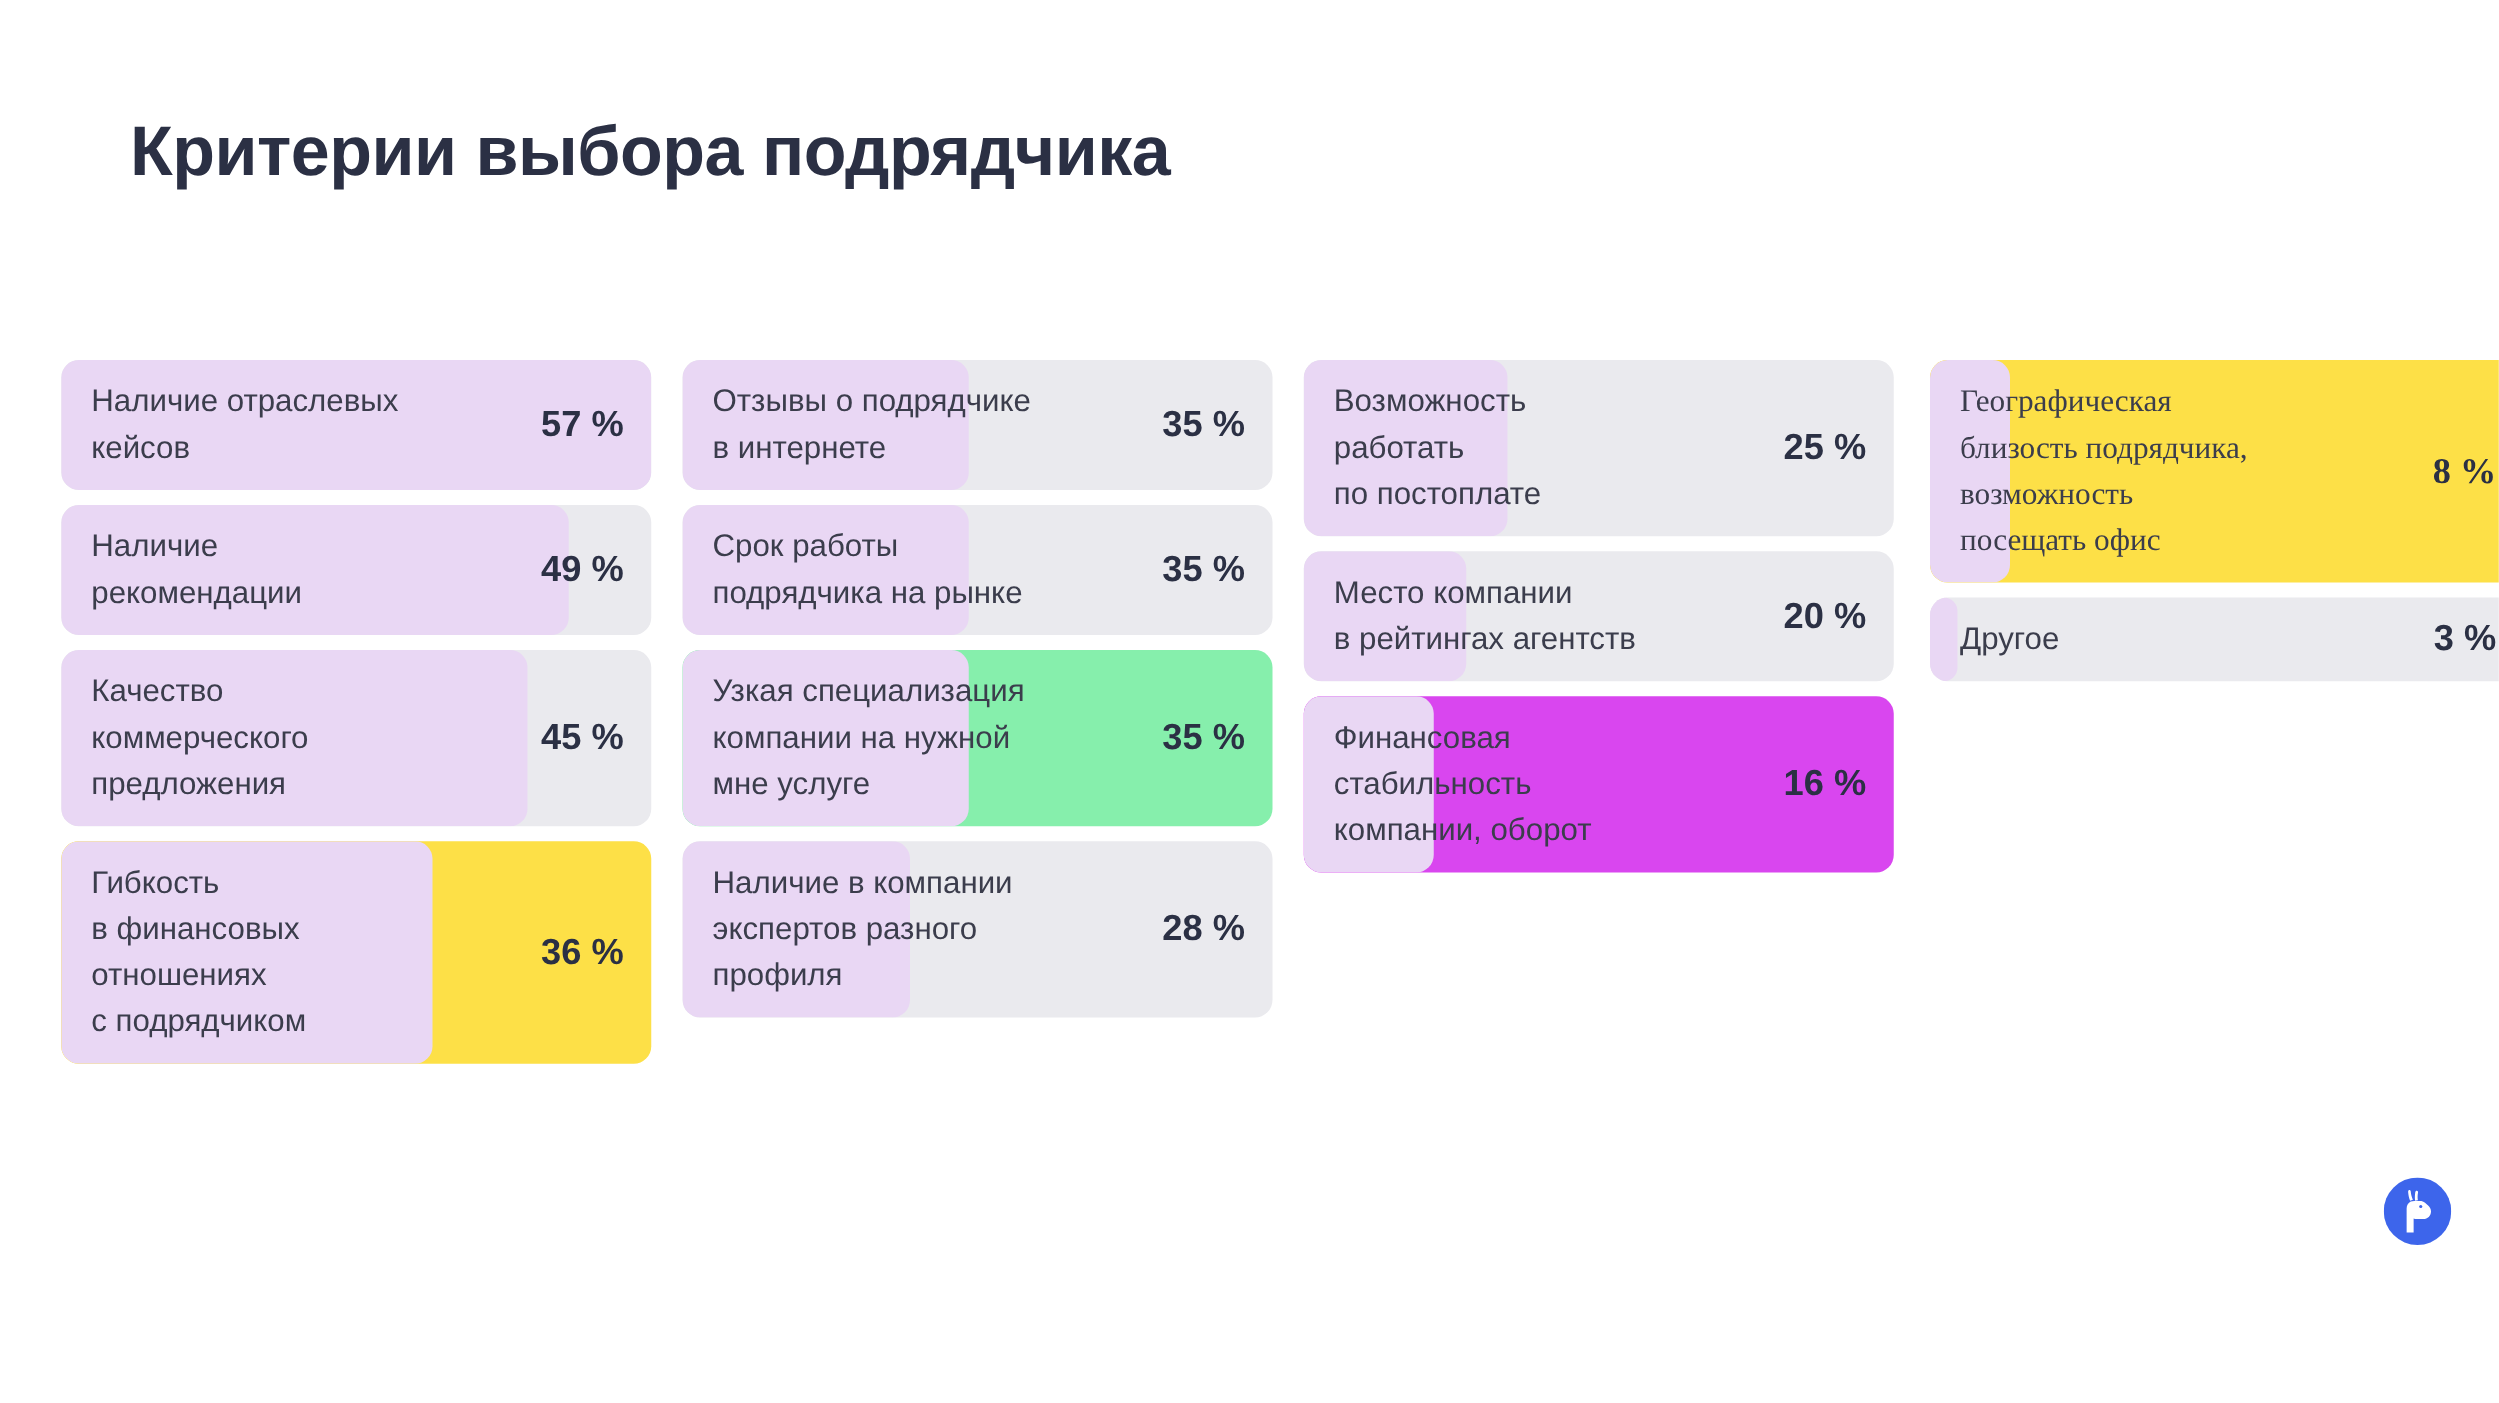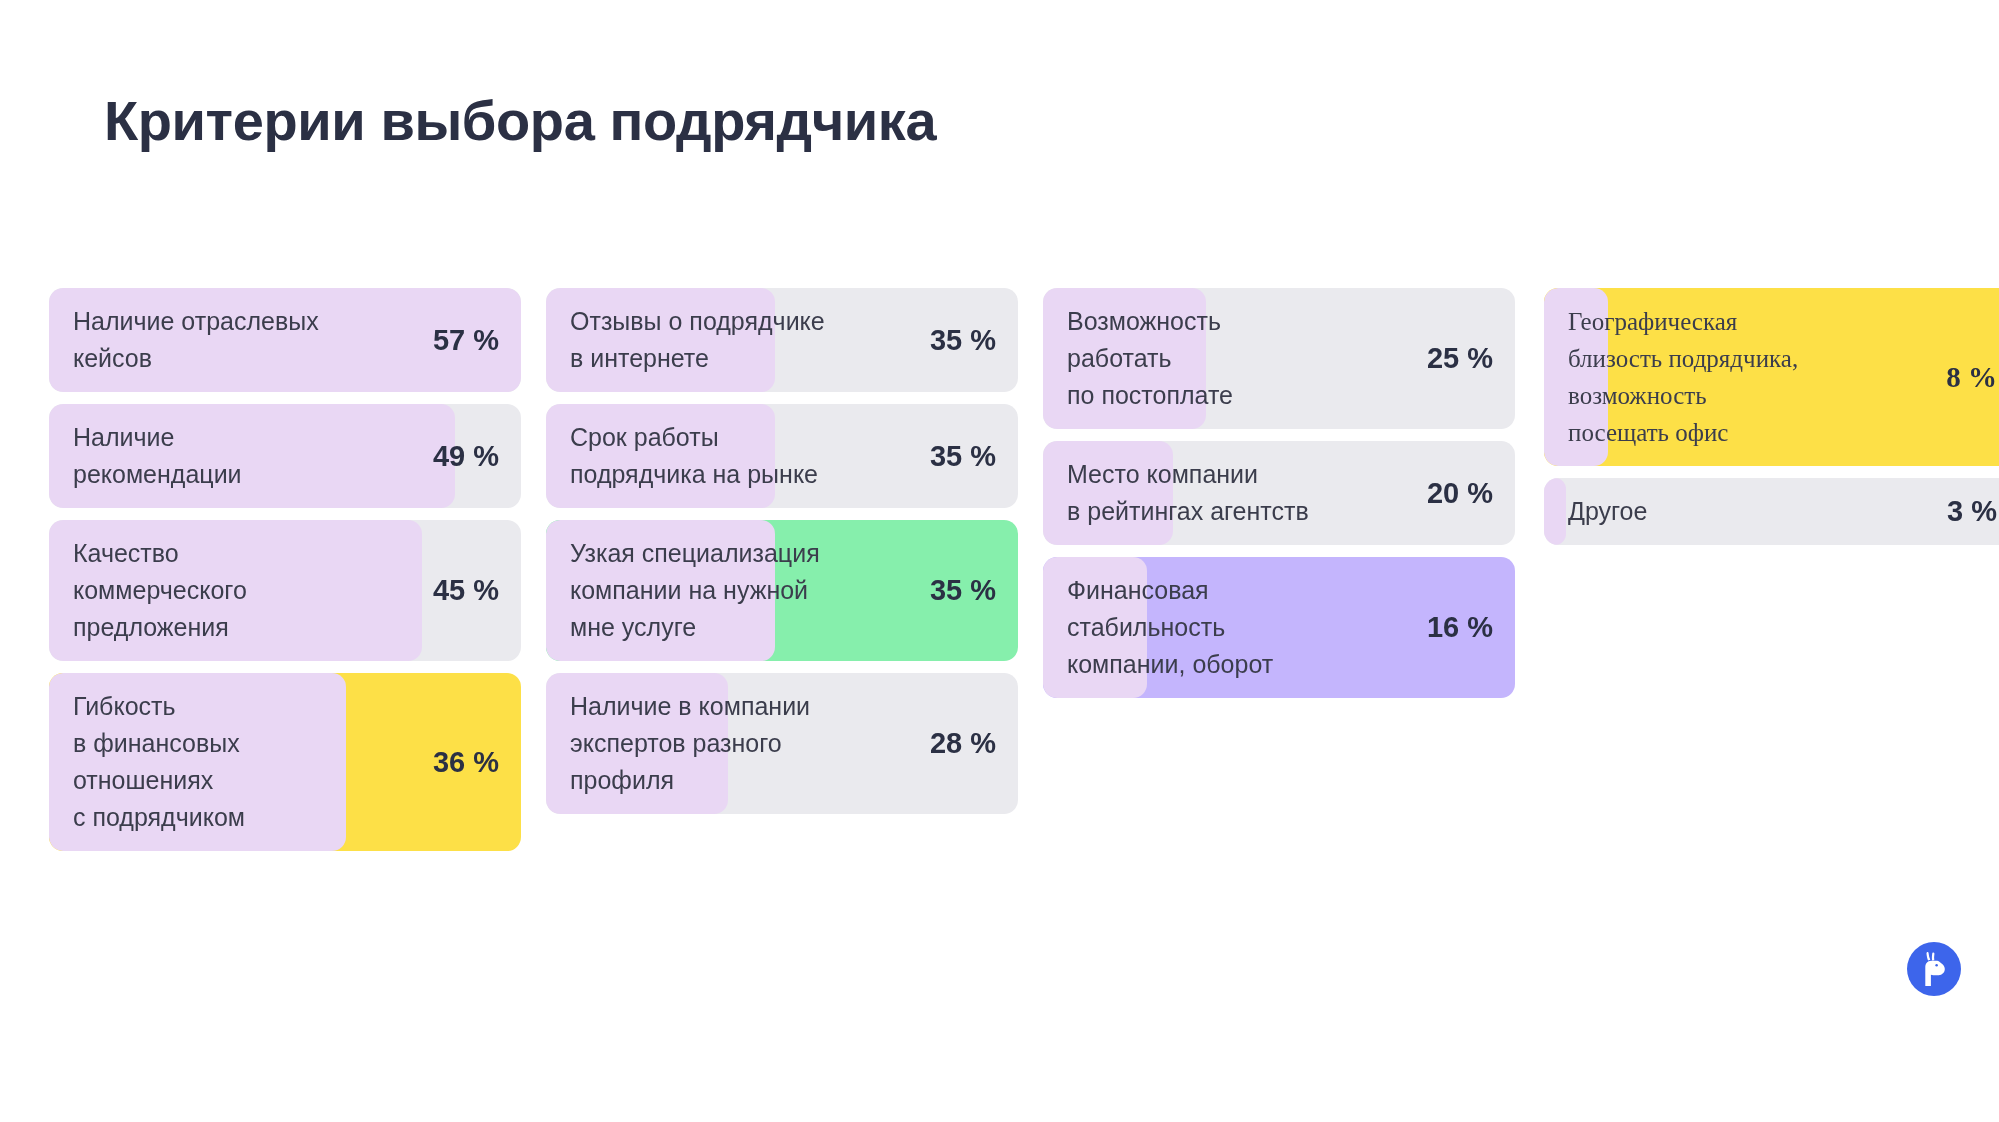--- a/index.html
+++ b/index.html
@@ -210,21 +210,21 @@
           <div class="bar-track" style="background: rgb(234, 234, 238); padding-left: 11px;">
             <div class="bar-fill" style="width: 27.5%; background: rgb(233, 215, 244);"></div>
             <div class="bar-content">
               <div class="bar-label">Место компании
 в рейтингах агентств</div>
               <div class="bar-value">20 %</div>
             </div>
           </div>
         </div>
         <div class="bar-row" style="height: 141px;">
-          <div class="bar-track" style="background: #c4b5fd;">
+          <div class="bar-track" style="background: #d946ef;">
             <div class="bar-fill" style="width: 22%; background: rgb(233, 215, 244);"></div>
             <div class="bar-content">
               <div class="bar-label">Финансовая
 стабильность
 компании, оборот</div>
               <div class="bar-value">16 %</div>
             </div>
           </div>
         </div>
       </div>

